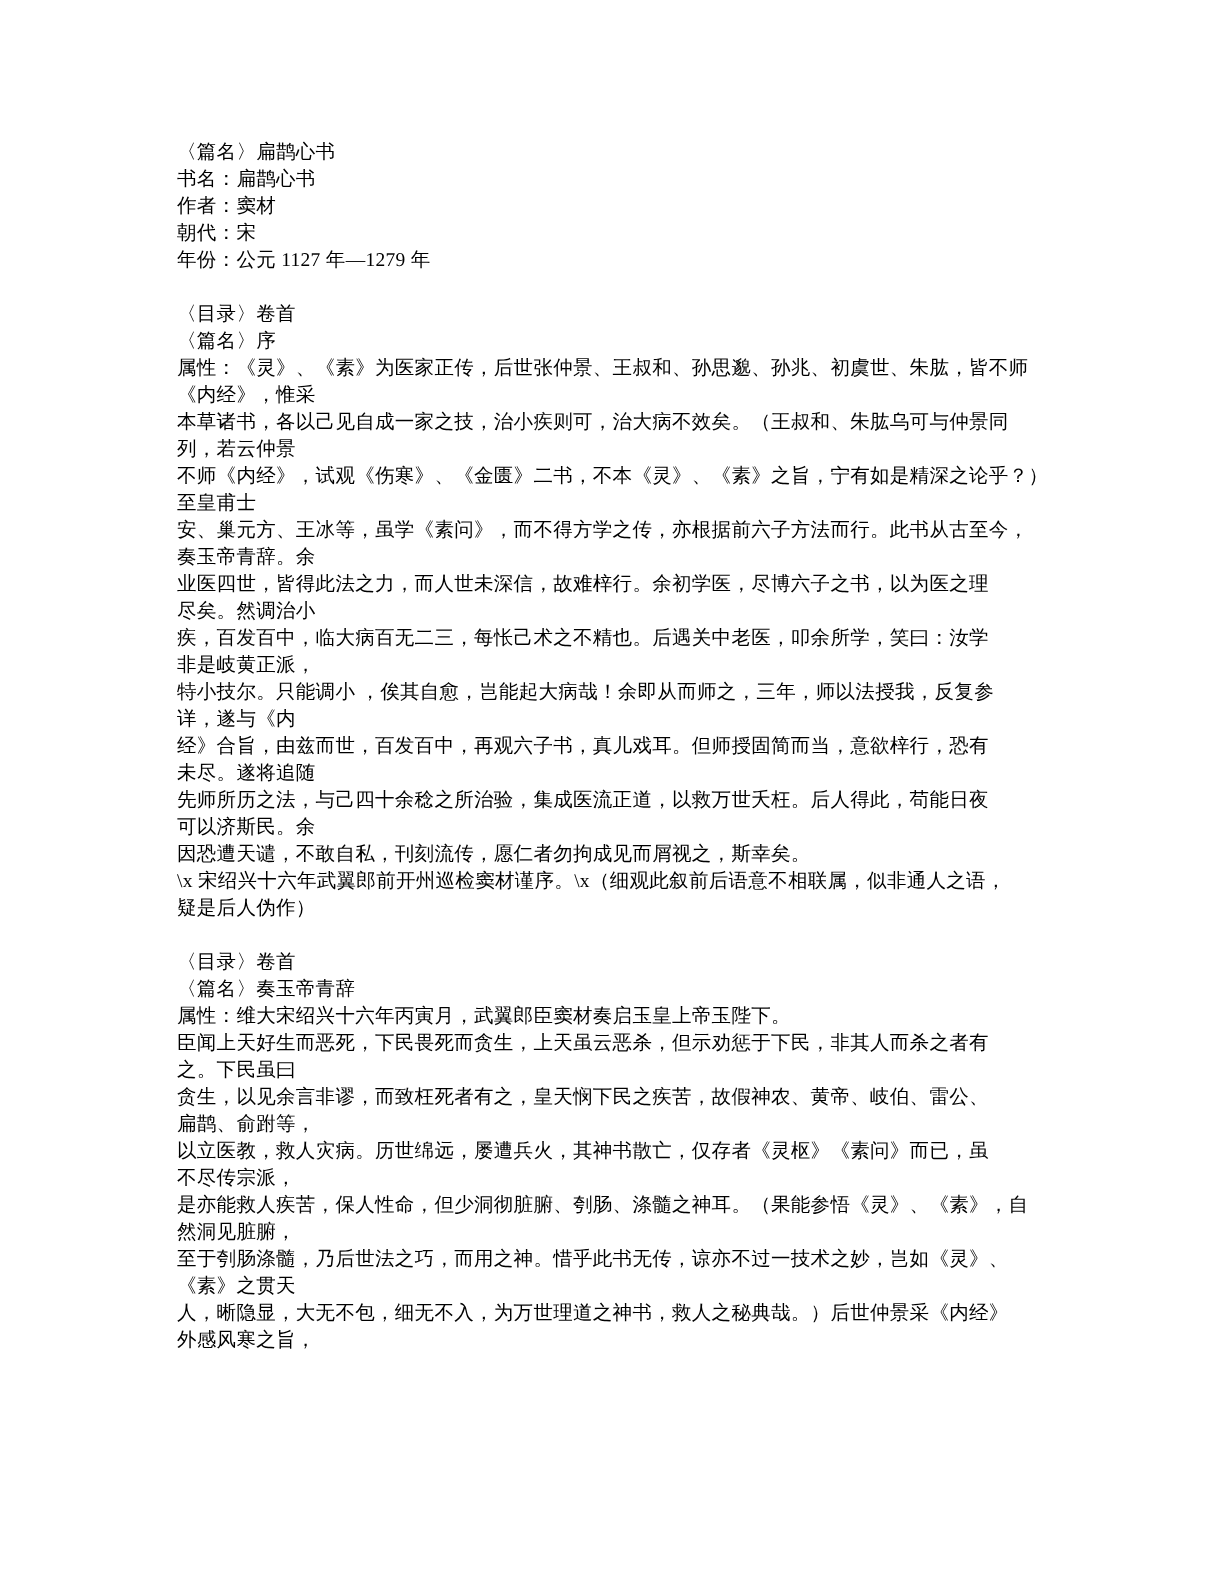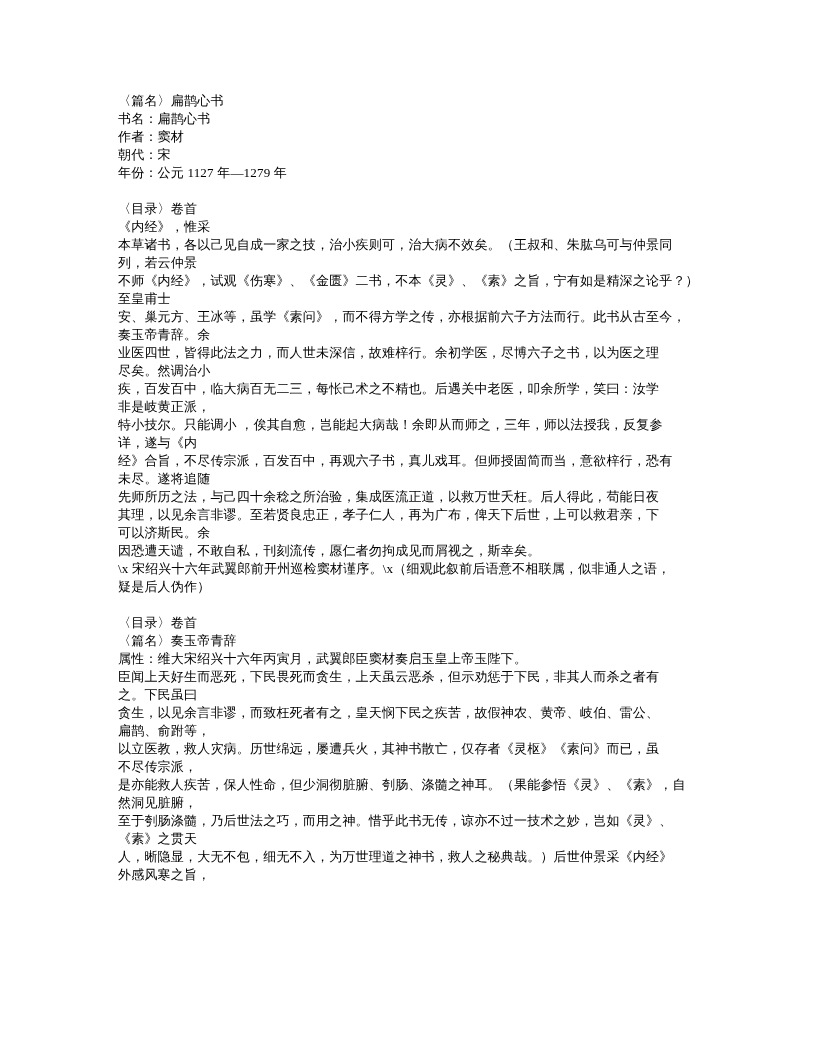--- a/index.html
+++ b/index.html
@@ -40,37 +40,38 @@
 
   <div class="line">〈篇名〉扁鹊心书</div>
   <div class="line">书名：扁鹊心书</div>
   <div class="line">作者：窦材</div>
   <div class="line">朝代：宋</div>
   <div class="line">年份：公元 1127 年—1279 年</div>
 
   <div class="line blank"></div>
 
   <div class="line">〈目录〉卷首</div>
+  <div class="line">〈篇名〉序</div>
+  <div class="line">属性：《灵》、《素》为医家正传，后世张仲景、王叔和、孙思邈、孙兆、初虞世、朱肱，皆不师</div>
   <div class="line">《内经》，惟采</div>
   <div class="line">本草诸书，各以己见自成一家之技，治小疾则可，治大病不效矣。（王叔和、朱肱乌可与仲景同</div>
   <div class="line">列，若云仲景</div>
   <div class="line">不师《内经》，试观《伤寒》、《金匮》二书，不本《灵》、《素》之旨，宁有如是精深之论乎？）</div>
   <div class="line">至皇甫士</div>
   <div class="line">安、巢元方、王冰等，虽学《素问》，而不得方学之传，亦根据前六子方法而行。此书从古至今，</div>
   <div class="line">奏玉帝青辞。余</div>
   <div class="line">业医四世，皆得此法之力，而人世未深信，故难梓行。余初学医，尽博六子之书，以为医之理</div>
   <div class="line">尽矣。然调治小</div>
   <div class="line">疾，百发百中，临大病百无二三，每怅己术之不精也。后遇关中老医，叩余所学，笑曰：汝学</div>
   <div class="line">非是岐黄正派，</div>
   <div class="line">特小技尔。只能调小 ，俟其自愈，岂能起大病哉！余即从而师之，三年，师以法授我，反复参</div>
   <div class="line">详，遂与《内</div>
-  <div class="line">经》合旨，不尽传宗派，百发百中，再观六子书，真儿戏耳。但师授固简而当，意欲梓行，恐有</div>
+  <div class="line">经》合旨，由兹而世，百发百中，再观六子书，真儿戏耳。但师授固简而当，意欲梓行，恐有</div>
   <div class="line">未尽。遂将追随</div>
   <div class="line">先师所历之法，与己四十余稔之所治验，集成医流正道，以救万世夭枉。后人得此，苟能日夜</div>
-  <div class="line">其理，以见余言非谬。至若贤良忠正，孝子仁人，再为广布，俾天下后世，上可以救君亲，下</div>
   <div class="line">可以济斯民。余</div>
   <div class="line">因恐遭天谴，不敢自私，刊刻流传，愿仁者勿拘成见而屑视之，斯幸矣。</div>
   <div class="line">\x 宋绍兴十六年武翼郎前开州巡检窦材谨序。\x（细观此叙前后语意不相联属，似非通人之语，</div>
   <div class="line">疑是后人伪作）</div>
 
   <div class="line blank"></div>
 
   <div class="line">〈目录〉卷首</div>
   <div class="line">〈篇名〉奏玉帝青辞</div>
   <div class="line">属性：维大宋绍兴十六年丙寅月，武翼郎臣窦材奏启玉皇上帝玉陛下。</div>

